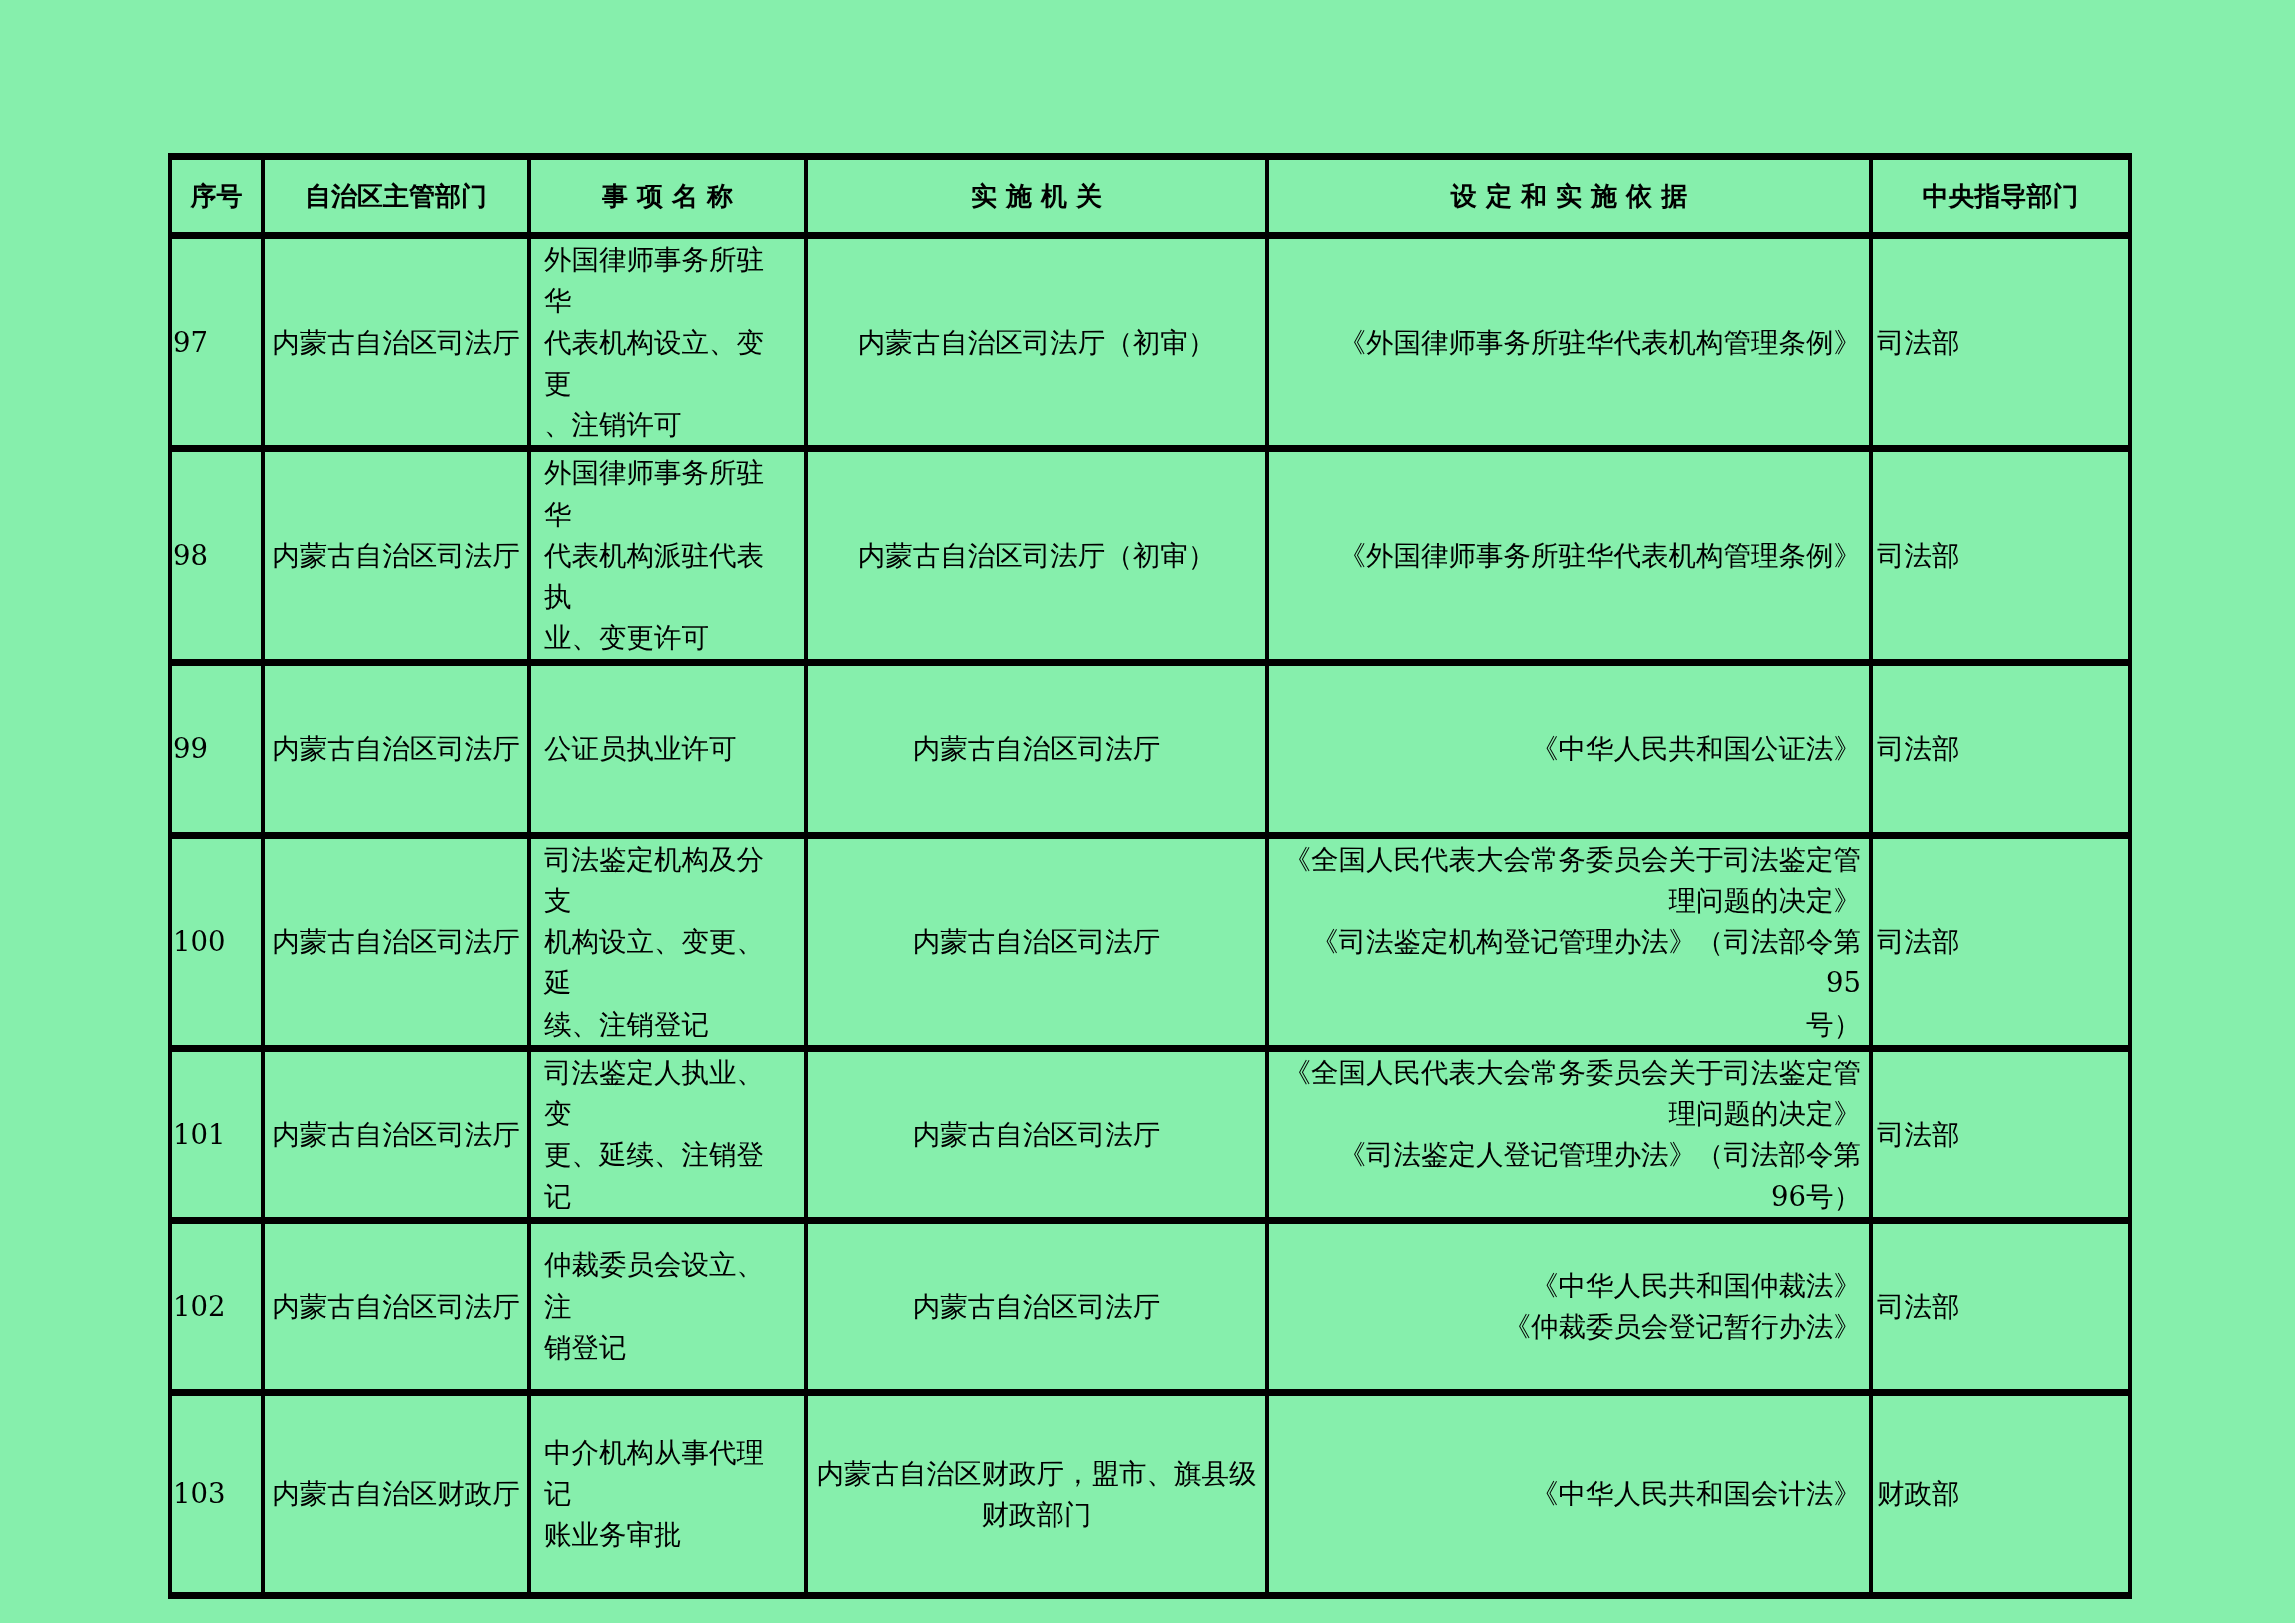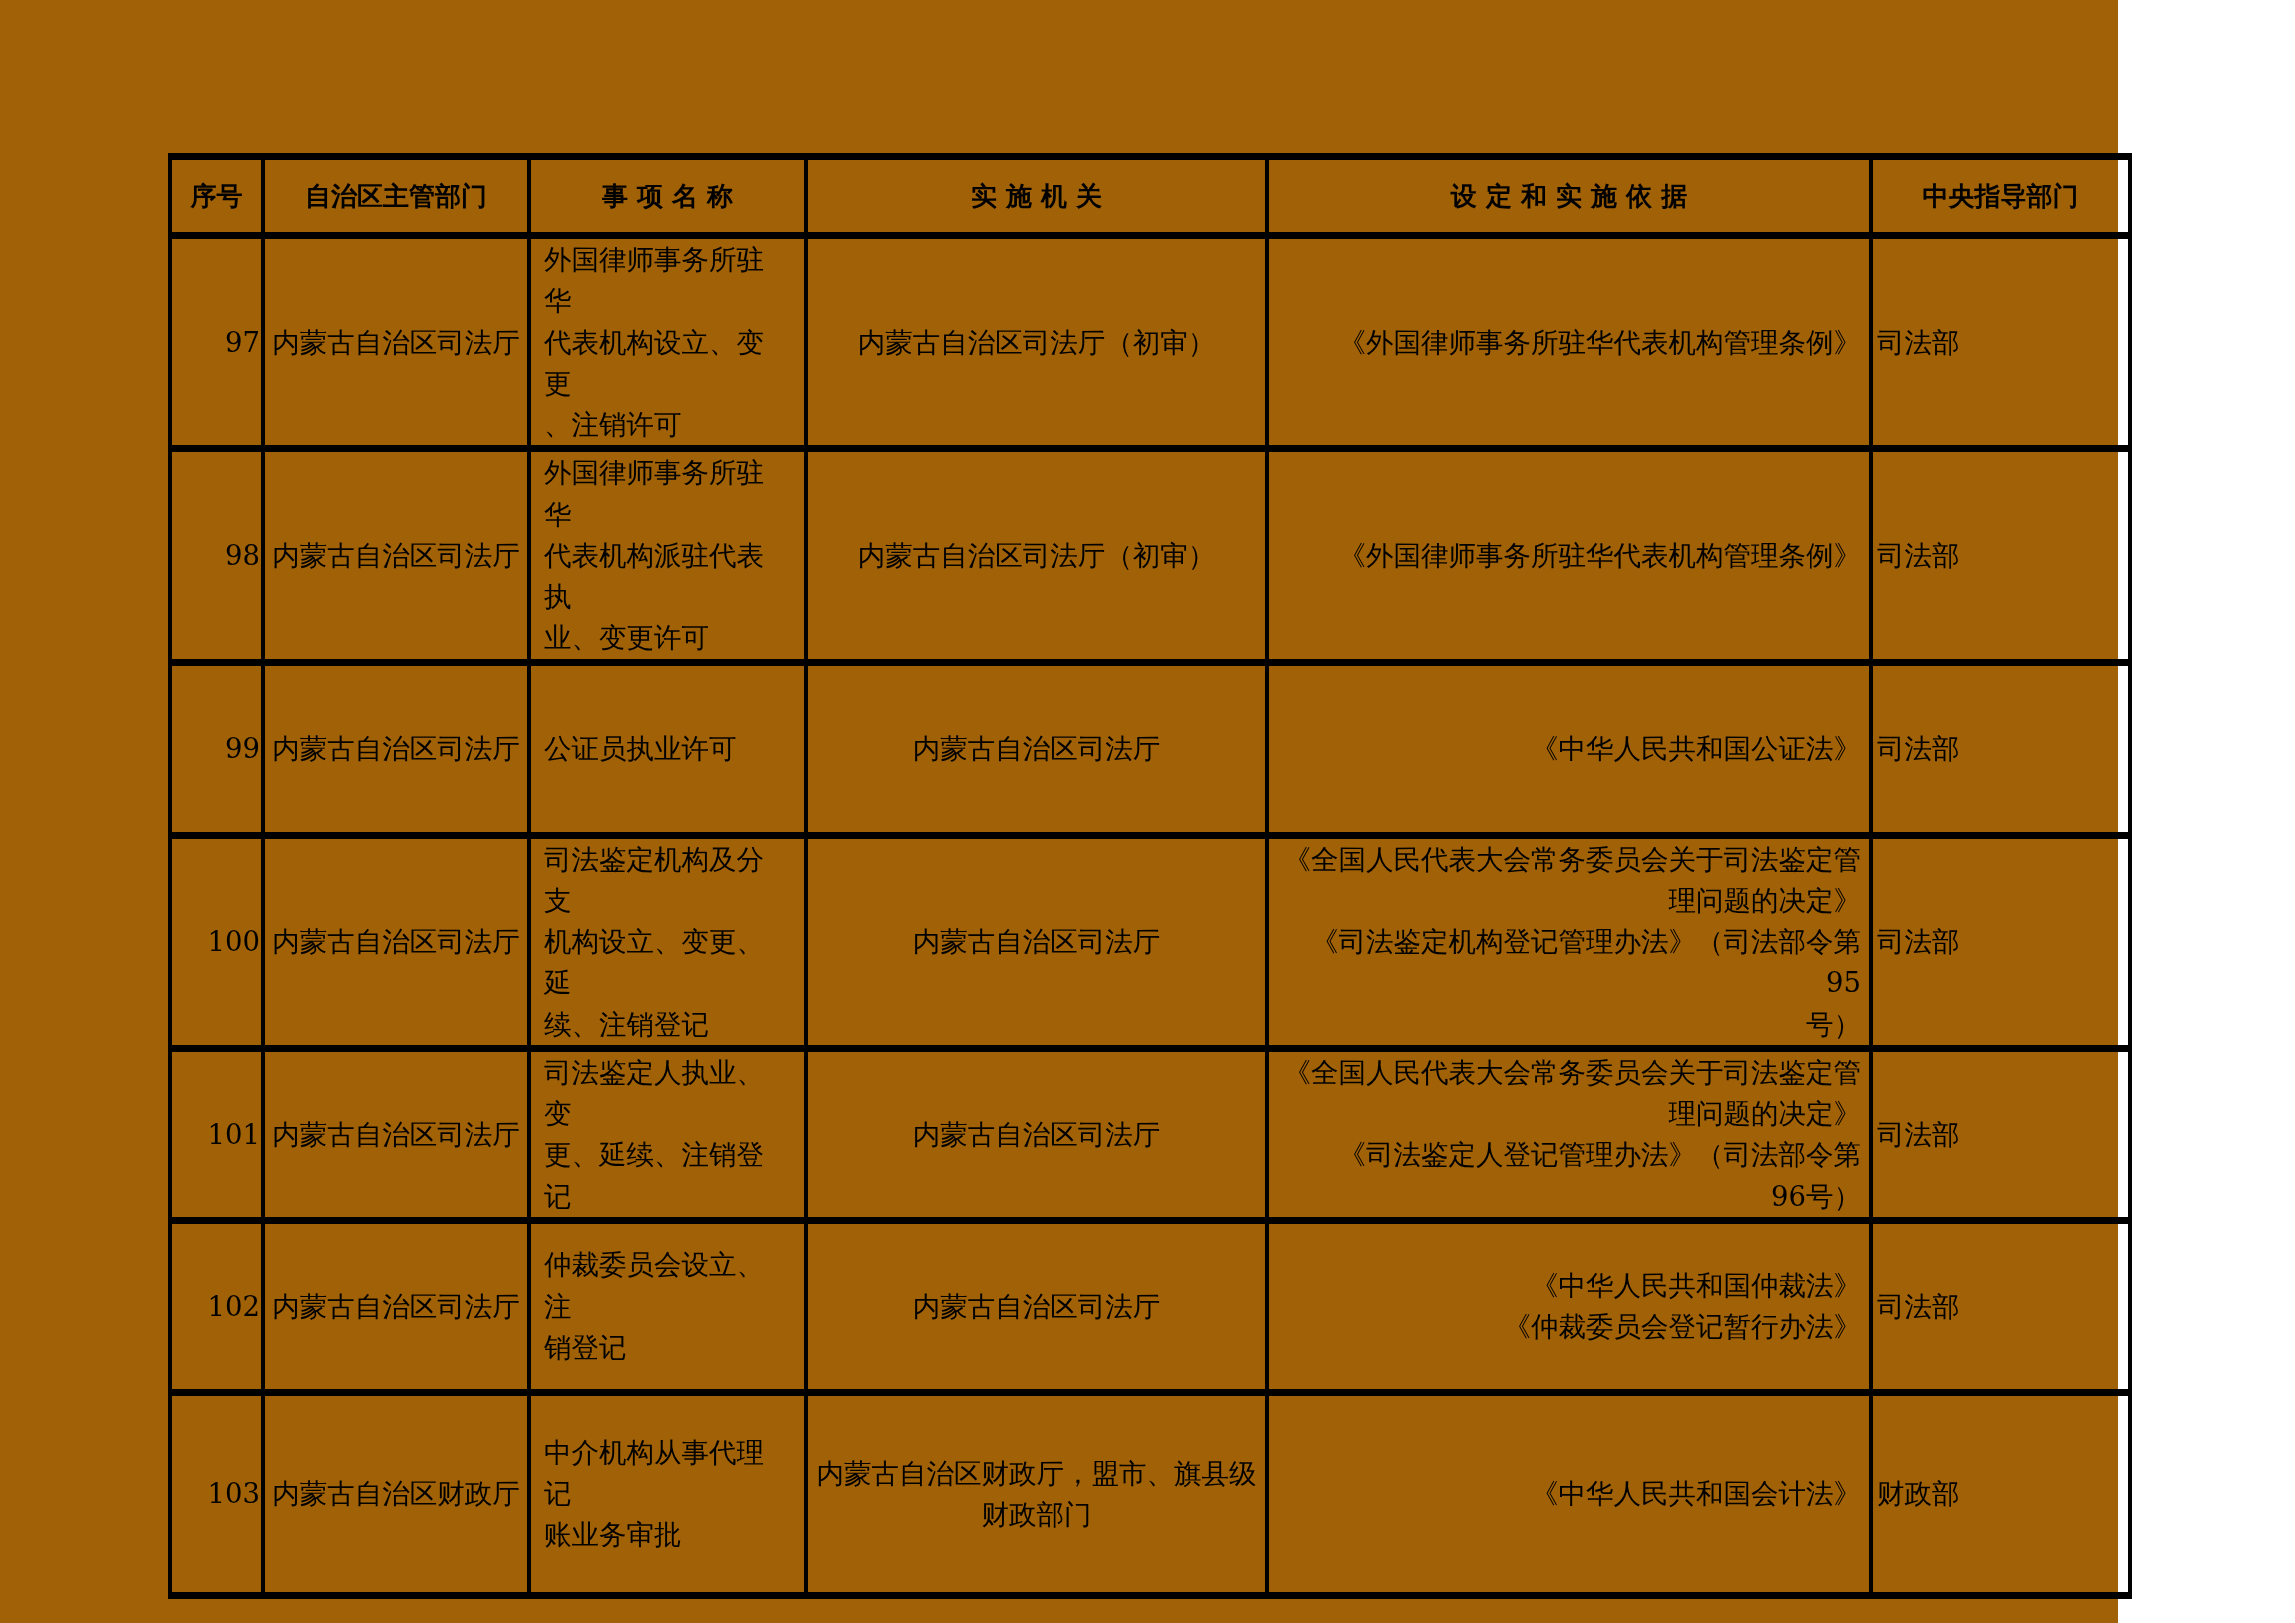--- a/index.html
+++ b/index.html
@@ -1,20 +1,20 @@
 <!DOCTYPE html>
 <html style="font-size:10.5px"><head>
 <meta charset="utf-8">
 <style>
   html, body { margin: 0; padding: 0; background: #ffffff; }
   .page {
     position: relative;
-    width: 2118px;
+    width: 2295px;
     height: 1623px;
-    background: #a16207;
+    background: #86efac;
     color: #000000;
     font-family: "DejaVu Serif", serif;
   }
   table.approval {
     position: absolute;
     left: 168px;
     top: 153px;
     width: 1961px;
     border-collapse: collapse;
     table-layout: fixed;
@@ -39,21 +39,21 @@
     line-height: 1.5;
   }
   tr.header-row { height: 79px; }
   tr.r0 { height: 171px; }
   tr.r1 { height: 166px; }
   tr.r2 { height: 173px; }
   tr.r3 { height: 172px; }
   tr.r4 { height: 171px; }
   tr.r5 { height: 172px; }
   tr.r6 { height: 203px; }
-  td.c-num     { text-align: right; font-size: 26px; }
+  td.c-num     { text-align: left; font-size: 26px; }
   td.c-dept    { text-align: center; padding: 0 3.9px; }
   td.c-item    { text-align: left; padding: 0 13px; white-space: pre-wrap; }
   td.c-agency  { text-align: center; padding: 0 7.9px; white-space: pre-wrap; }
   td.c-basis   { text-align: right; padding: 0 7.9px; white-space: pre-wrap; }
   td.c-central { padding: 0 3.9px; }
   .page-number {
     position: absolute;
     left: 168px;
     top: 1475px;
     width: 1961px;

